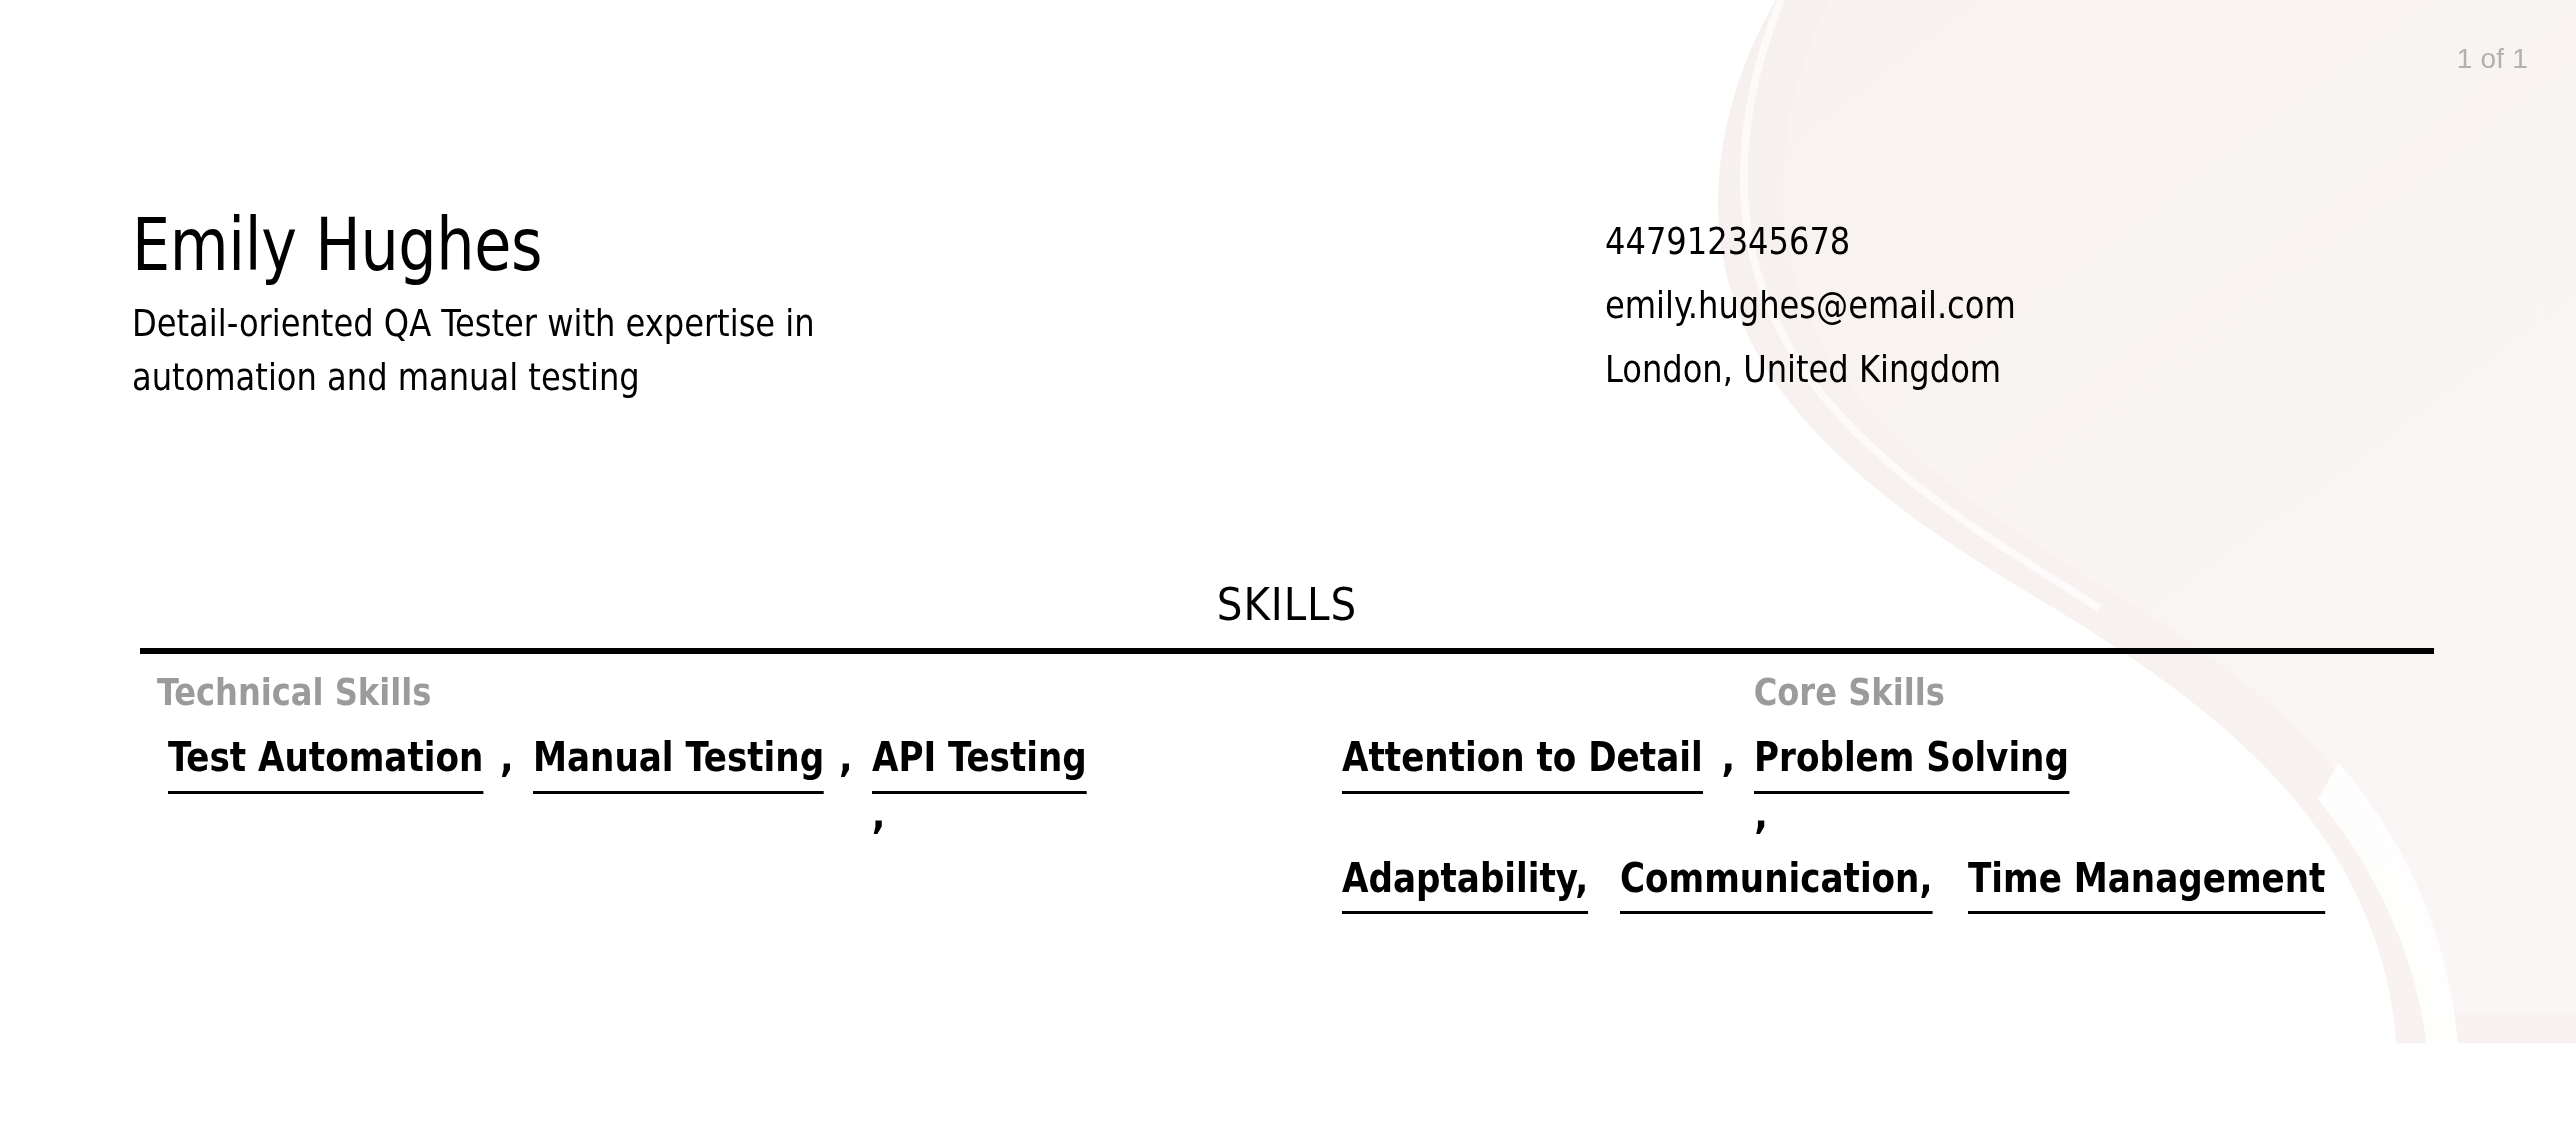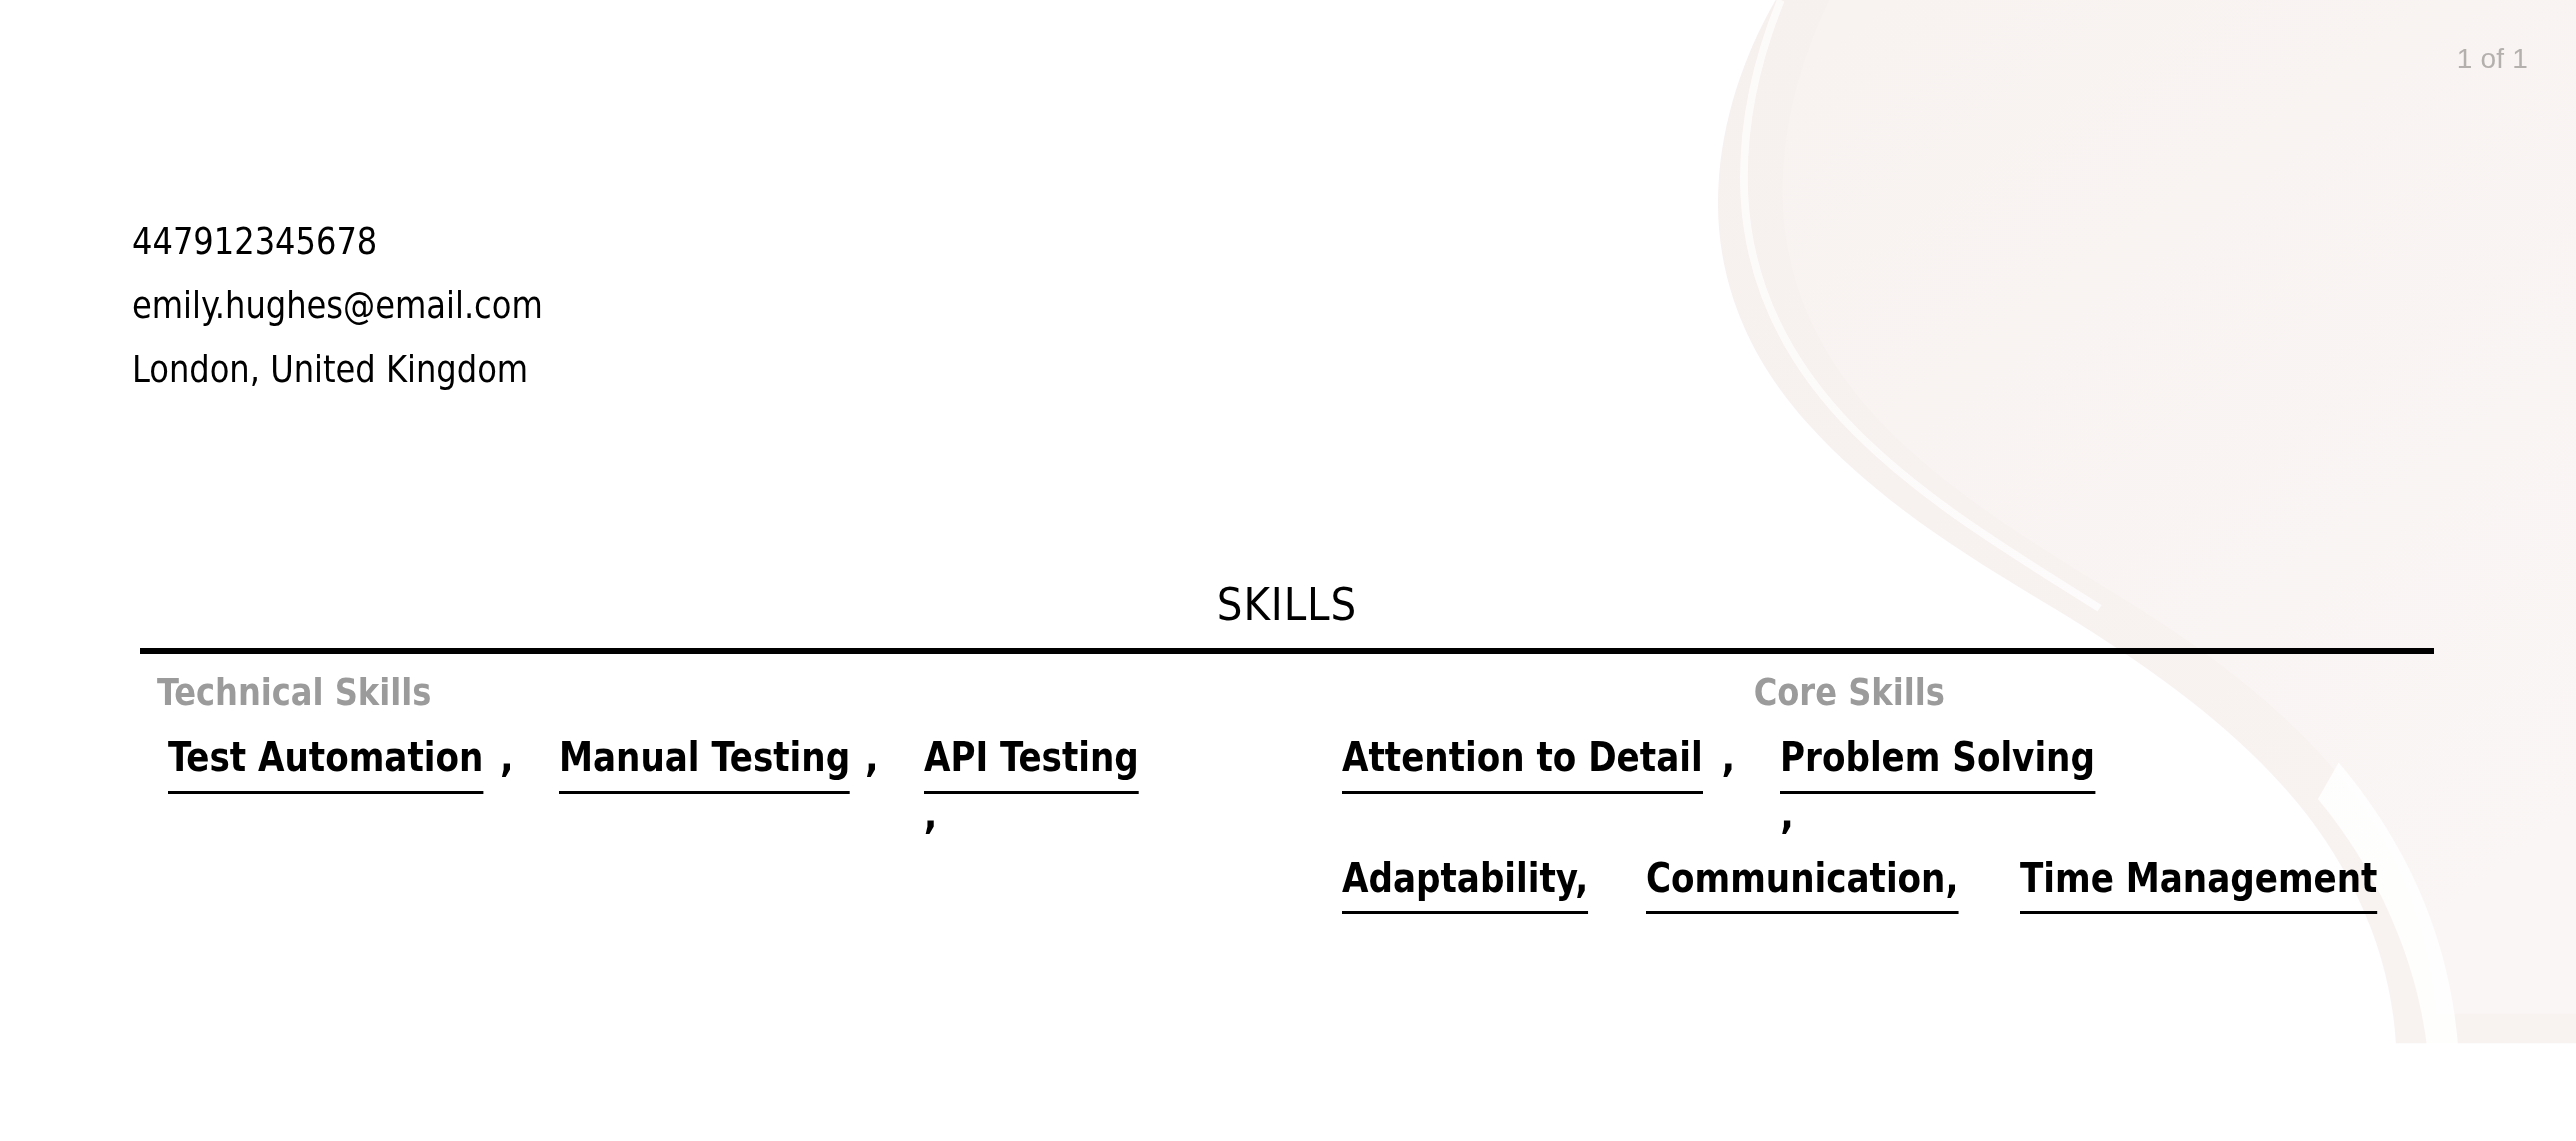--- a/index.html
+++ b/index.html
@@ -143,21 +143,20 @@
     transform: scaleX(0.94);
     transform-origin: left center;
   }
 
   .skill-rows { padding-left: 28px; }
   .skill-row {
     display: flex;
     flex-wrap: wrap;
     align-items: flex-start;
     margin-bottom: 22.5px;
-    gap: 26px;
   }
   .skill-row:last-child { margin-bottom: 0; }
 
   .skill-item {
     display: inline-flex;
     align-items: baseline;
     margin-right: 19px;
     font-family: "DejaVu Sans Condensed", "Liberation Sans Narrow", "Liberation Sans", sans-serif;
     font-size: 40px;
     font-weight: 700;
@@ -221,20 +220,24 @@
            C2020,334 2068,424 2142,498
            C2224,580 2326,640 2424,702"></path>
 </svg>
 
 <div id="page-counter">1 of 1</div>
 
 <div id="resume">
 
   <div id="header-block">
 
+    <div id="identity">
+      <div id="full-name">Emily Hughes</div>
+      <div id="headline">Detail-oriented QA Tester with expertise in automation and manual testing</div>
+    </div>
 
     <div id="contact-block">
       <div class="contact-line">447912345678</div>
       <div class="contact-line">emily.hughes@email.com</div>
       <div class="contact-line">London, United Kingdom</div>
     </div>
 
   </div>
 
   <div id="skills-section">

